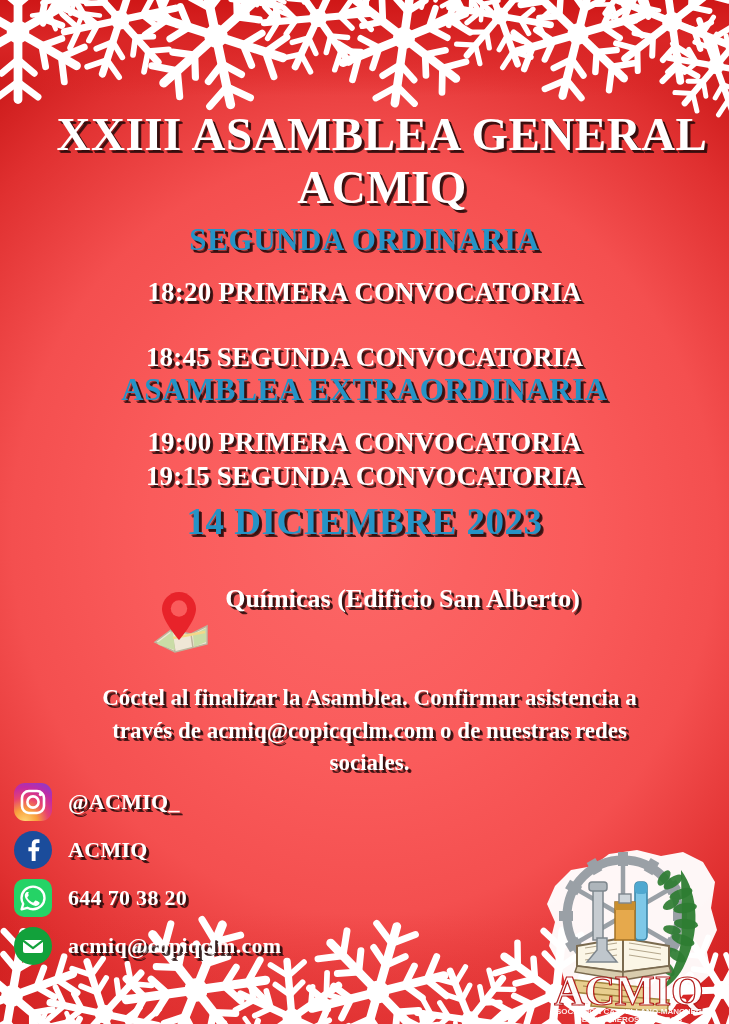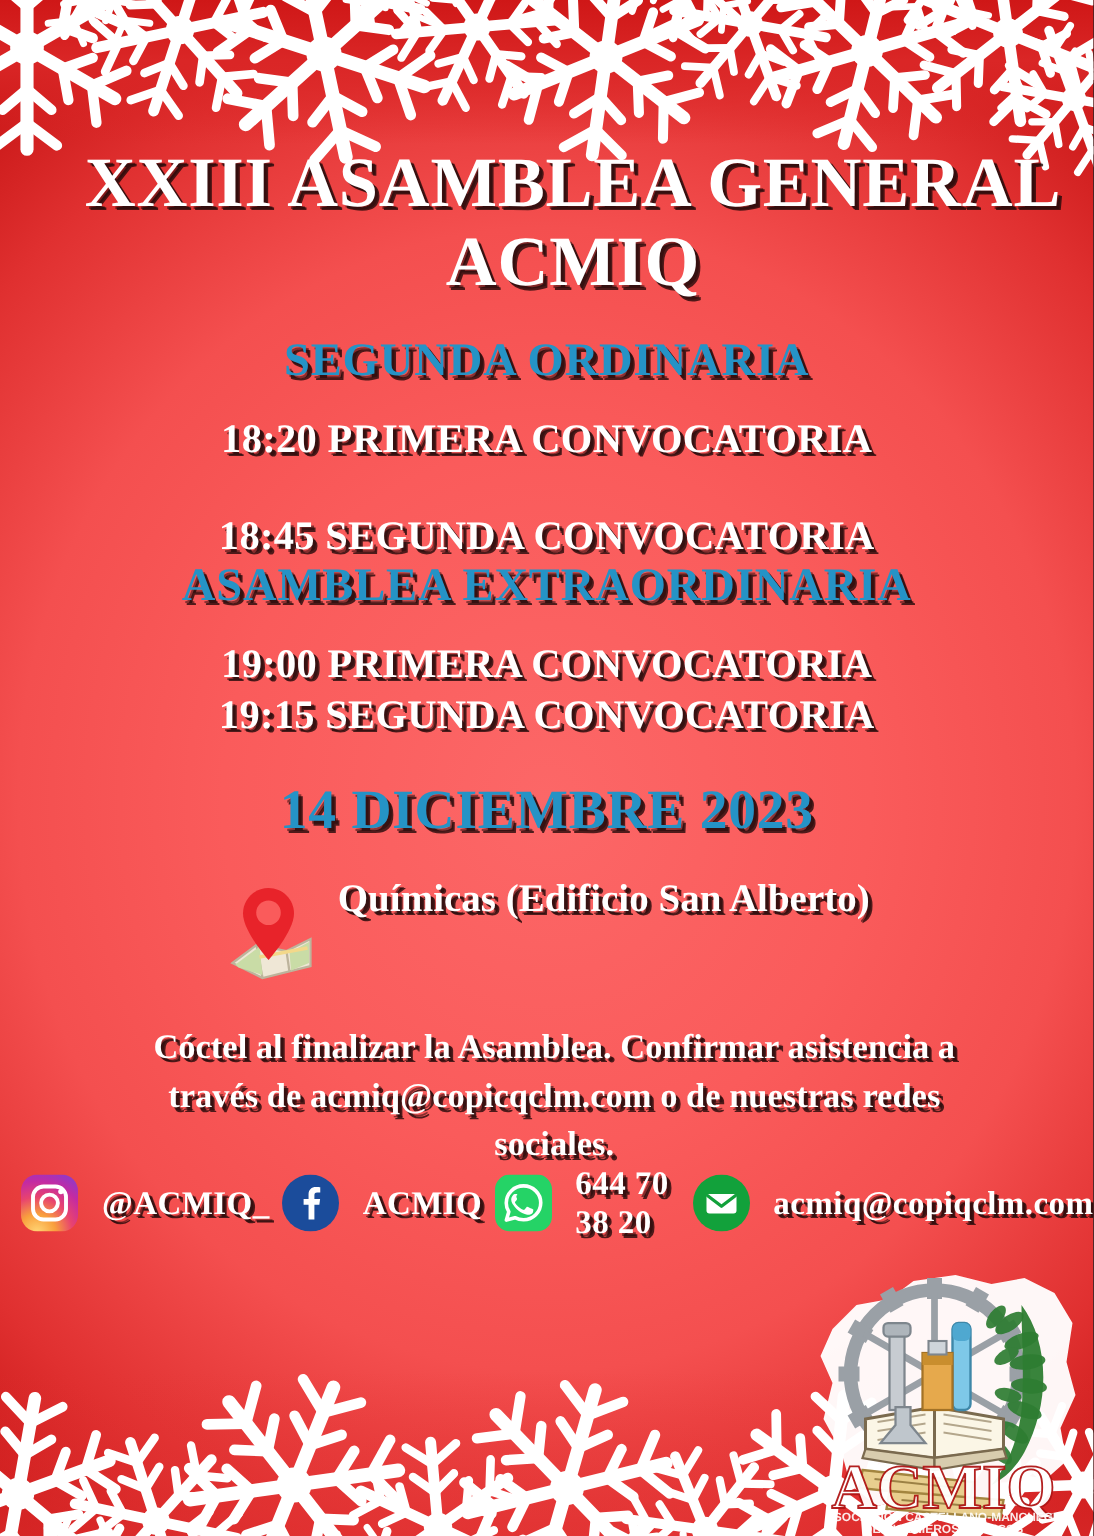--- a/index.html
+++ b/index.html
@@ -61,21 +61,21 @@
   }
   .shadow-t {
     color: #2593C6;
     text-shadow:
       3px 3px 0 rgba(30,8,8,0.78),
       2px 2px 0 rgba(30,8,8,0.5);
   }
 
   .title {
     position: absolute;
-    top: 96px;
+    top: 108px;
     left: 0; right: 0;
     text-align: center;
     font-size: 47px;
     font-weight: bold;
     line-height: 1.12;
     letter-spacing: 0.5px;
     margin-left: 35px;
   }
   .title .l2 { display: block; }
 
@@ -98,21 +98,21 @@
     font-weight: bold;
     letter-spacing: 0.2px;
   }
   .ord-1 { top: 277px; }
   .ord-2 { top: 310px; margin-top: 32px; }
   .ext-1 { top: 427px; }
   .ext-2 { top: 461px; }
 
   .date {
     position: absolute;
-    top: 519px;
+    top: 500px;
     left: 0; right: 0;
     text-align: center;
     font-size: 37px;
     font-weight: bold;
     letter-spacing: 0.5px;
   }
 
   
   .loc {
     position: absolute;
@@ -143,20 +143,21 @@
     font-weight: bold;
     line-height: 1.42;
   }
 
   
   .contacts {
     position: absolute;
     top: 782px;
     left: 14px;
     display: flex;
+    flex-direction: column;
     gap: 8px;
   }
   .contact-row {
     display: flex;
     align-items: center;
     gap: 16px;
     height: 40px;
   }
   .c-icon { width: 38px; height: 38px; flex: none; }
   .c-label {

